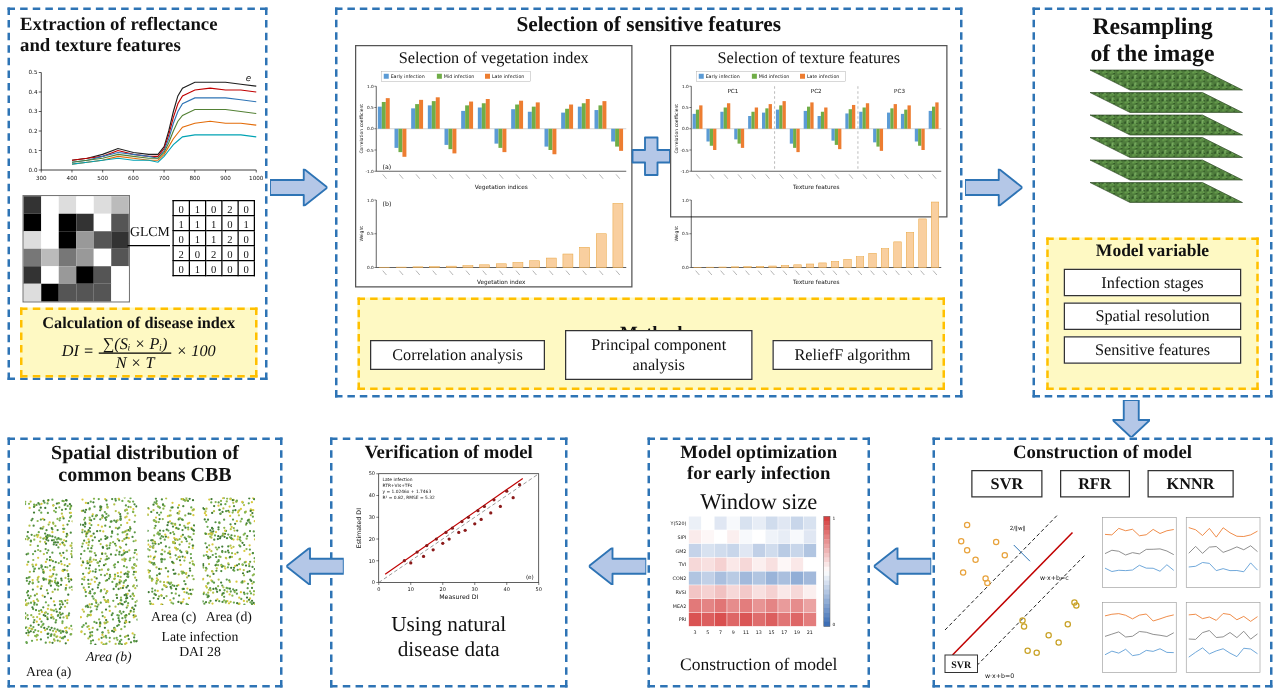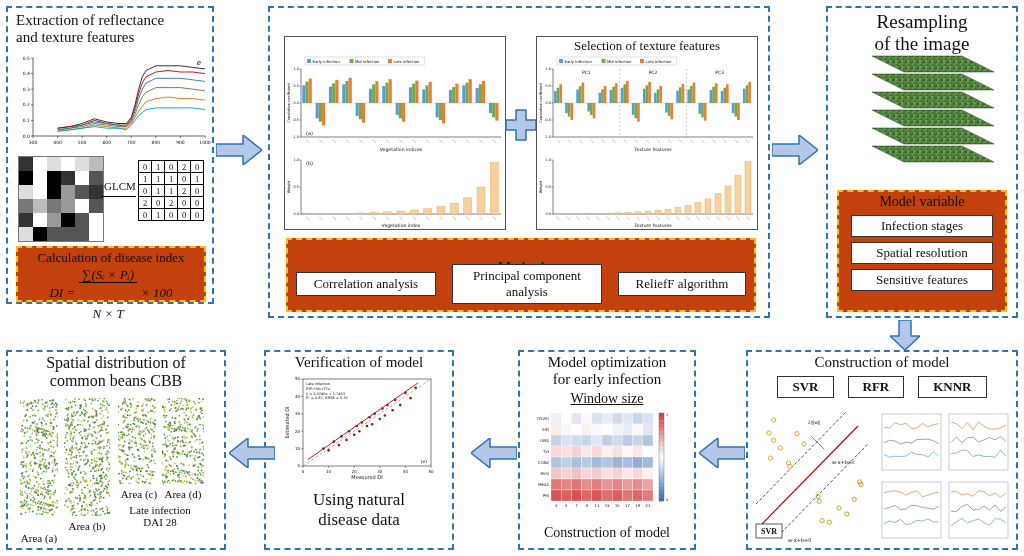--- a/index.html
+++ b/index.html
@@ -1,33 +1,33 @@
 <!DOCTYPE html>
 <html><head>
 <meta charset="utf-8">
 <style>
   *{margin:0;padding:0;box-sizing:border-box;}
   html,body{width:1024px;height:556px;background:#fff;}
   body{font-family:"Liberation Serif",serif;color:#111;position:relative;}
   #stage{position:absolute;left:0;top:0;width:1024px;height:556px;background:#fff;overflow:hidden;}
   .bbox{position:absolute;border:2px dashed #2e74b5;background:#fff;}
-  .obox{position:absolute;border:2px dashed #ffc000;background:#c2410c;}
+  .obox{position:absolute;border:2px dashed #ffc000;background:#fef9c3;}
   .pre{white-space:pre-line;}
-  .bt{font-weight:normal;text-align:center;}
+  .bt{font-weight:bold;text-align:center;}
   .arrow{position:absolute;}
   .panel{position:absolute;border:1px solid #555;background:#fff;}
   .ptitle{text-align:center;font-size:13px;margin-top:1px;}
   .mitem{border:1px solid #333;background:#fff;font-size:13px;text-align:center;padding:3px 8px;display:flex;align-items:center;justify-content:center;}
   .vitem{border:1px solid #333;background:#fff;font-size:13px;text-align:center;margin:5px auto;width:142px;padding:2px 0;}
   .modbox{border:1px solid #333;background:#fff;font-size:13px;font-weight:bold;padding:2px 14px;}
   #glcm-grid{position:absolute;display:grid;grid-template-columns:repeat(6,14px);grid-auto-rows:14px;border:1px solid #777;}
   #glcm-table{border-collapse:collapse;position:absolute;background:#fff;}
   #glcm-table td{border:1px solid #000;width:13px;height:12px;text-align:center;font:8.5px "Liberation Serif",serif;}
   .formula{font-style:italic;font-size:13px;text-align:center;margin-top:2px;}
-  .frac{display:inline-flex;flex-direction:column;vertical-align:middle;margin:0 4px;line-height:1.05;gap:24px;}
+  .frac{display:inline-flex;flex-direction:column;vertical-align:middle;margin:0 4px;line-height:1.05;}
   .frac .num{border-bottom:1px solid #000;padding:0 3px;}
   .alabel{position:absolute;font-size:11px;text-align:center;}
 </style>
 </head>
 <body>
 
 <div id="stage">
 
   <div class="bbox" style="left:6px;top:6px;width:208px;height:298px;">
     <div class="bt pre" style="text-align:left;padding:4px 0 0 8px;font-size:15px;">Extraction of reflectance
@@ -159,21 +159,23 @@
           </span><span>× 100</span>
       </div>
     </div>
   </div>
 
   <svg class="arrow" style="left:216px;top:135px;" width="46" height="30">
       <polygon points="0,9 27,9 27,0 46,15 27,30 27,21 0,21" fill="#b4c7e7" stroke="#2e74b5" stroke-width="1.5" stroke-linejoin="round"></polygon>
     </svg>
 
   <div class="bbox" style="left:268px;top:6px;width:502px;height:312px;">
+    <div class="bt" style="font-size:17px;margin-top:2px;">Selection of sensitive features</div>
     <div class="panel" style="left:14px;top:28px;width:222px;height:194px;">
+      <div class="ptitle">Selection of vegetation index</div>
       <svg id="veg-corr" width="218" height="98" viewBox="0 0 218 98" style="position:absolute;left:1px;top:18px;">
           <line x1="15" y1="14" x2="15" y2="82" stroke="#000" stroke-width="0.5"></line>
           <line x1="15" y1="82" x2="215" y2="82" stroke="#000" stroke-width="0.5"></line>
           <line x1="15" y1="48" x2="215" y2="48" stroke="#aaa" stroke-width="0.4"></line>
           <line x1="13.5" y1="82" x2="15" y2="82" stroke="#000" stroke-width="0.4"></line>
           <text x="13" y="83.3" font-size="3.4" fill="#111" text-anchor="end" font-family="DejaVu Sans, sans-serif">-1.0</text>
           <line x1="13.5" y1="65" x2="15" y2="65" stroke="#000" stroke-width="0.4"></line>
           <text x="13" y="66.3" font-size="3.4" fill="#111" text-anchor="end" font-family="DejaVu Sans, sans-serif">-0.5</text>
           <line x1="13.5" y1="48" x2="15" y2="48" stroke="#000" stroke-width="0.4"></line>
           <text x="13" y="49.3" font-size="3.4" fill="#111" text-anchor="end" font-family="DejaVu Sans, sans-serif">0.0</text>
@@ -292,21 +294,21 @@
           <line x1="193.5" y1="61.5" x2="196.5" y2="65" stroke="#888" stroke-width="0.5"></line>
           <line x1="206.83333333333334" y1="61.5" x2="209.83333333333334" y2="65" stroke="#888" stroke-width="0.5"></line>
           <text x="115" y="72" font-size="4.6" fill="#111" text-anchor="middle" font-family="DejaVu Sans, sans-serif">Vegetation index</text>
           <text x="0" y="0" font-size="3.6" fill="#111" text-anchor="middle" font-family="DejaVu Sans, sans-serif" transform="translate(4 32) rotate(-90)">Weight</text>
           <text x="20" y="10" font-size="5" fill="#111" text-anchor="start" font-family="DejaVu Sans, sans-serif">(b)</text>
         </svg>
     </div>
     <svg style="position:absolute;left:234px;top:100px;" width="34" height="34">
         <path d="M12 2 h10 v10 h10 v10 h-10 v10 h-10 v-10 h-10 v-10 h10 z" fill="#b4c7e7" stroke="#2e74b5" stroke-width="1.5" stroke-linejoin="round"></path>
       </svg>
-    <div class="panel" style="left:266px;top:28px;width:222px;height:194px;">
+    <div class="panel" style="left:266px;top:28px;width:222px;height:138px;">
       <div class="ptitle">Selection of texture features</div>
       <svg id="tex-corr" width="218" height="98" viewBox="0 0 218 98" style="position:absolute;left:1px;top:18px;">
           <line x1="15" y1="14" x2="15" y2="82" stroke="#000" stroke-width="0.5"></line>
           <line x1="15" y1="82" x2="215" y2="82" stroke="#000" stroke-width="0.5"></line>
           <line x1="15" y1="48" x2="215" y2="48" stroke="#aaa" stroke-width="0.4"></line>
           <line x1="13.5" y1="82" x2="15" y2="82" stroke="#000" stroke-width="0.4"></line>
           <text x="13" y="83.3" font-size="3.4" fill="#111" text-anchor="end" font-family="DejaVu Sans, sans-serif">-1.0</text>
           <line x1="13.5" y1="65" x2="15" y2="65" stroke="#000" stroke-width="0.4"></line>
           <text x="13" y="66.3" font-size="3.4" fill="#111" text-anchor="end" font-family="DejaVu Sans, sans-serif">-0.5</text>
           <line x1="13.5" y1="48" x2="15" y2="48" stroke="#000" stroke-width="0.4"></line>
@@ -565,21 +567,21 @@
       </svg>
   </div>
 
   <svg class="arrow" style="left:699px;top:438px;" width="46" height="30">
       <polygon points="46,9 19,9 19,0 0,15 19,30 19,21 46,21" fill="#b4c7e7" stroke="#2e74b5" stroke-width="1.5" stroke-linejoin="round"></polygon>
     </svg>
 
   <div class="bbox" style="left:518px;top:350px;width:178px;height:200px;">
     <div class="bt pre" style="font-size:15px;margin-top:2px;">Model optimization
 for early infection</div>
-    <div style="position:absolute;left:0;right:0;top:39px;text-align:center;font-size:14px;text-decoration:underline;">Window size</div>
+    <div style="position:absolute;left:0;right:0;top:39px;text-align:center;font-size:18px;">Window size</div>
     <svg id="heatmap" width="166" height="112" viewBox="0 0 166 112" style="position:absolute;left:5px;top:57px;">
         <rect x="26" y="4" width="10.2" height="11" fill="rgb(235,240,247)" stroke="#fff" stroke-width="0.3"></rect>
         <rect x="36.2" y="4" width="10.2" height="11" fill="rgb(255,255,255)" stroke="#fff" stroke-width="0.3"></rect>
         <rect x="46.4" y="4" width="10.2" height="11" fill="rgb(224,231,243)" stroke="#fff" stroke-width="0.3"></rect>
         <rect x="56.599999999999994" y="4" width="10.2" height="11" fill="rgb(247,249,252)" stroke="#fff" stroke-width="0.3"></rect>
         <rect x="66.8" y="4" width="10.2" height="11" fill="rgb(216,226,240)" stroke="#fff" stroke-width="0.3"></rect>
         <rect x="77" y="4" width="10.2" height="11" fill="rgb(231,237,246)" stroke="#fff" stroke-width="0.3"></rect>
         <rect x="87.19999999999999" y="4" width="10.2" height="11" fill="rgb(208,220,237)" stroke="#fff" stroke-width="0.3"></rect>
         <rect x="97.39999999999999" y="4" width="10.2" height="11" fill="rgb(224,231,243)" stroke="#fff" stroke-width="0.3"></rect>
         <rect x="107.6" y="4" width="10.2" height="11" fill="rgb(200,214,234)" stroke="#fff" stroke-width="0.3"></rect>
@@ -2460,20 +2462,20 @@
         <circle cx="38.1" cy="51.4" r="0.9" fill="#5d9948"></circle>
         <circle cx="15.8" cy="39.2" r="0.9" fill="#3f7a33"></circle>
         <circle cx="15.6" cy="55.4" r="0.9" fill="#4c8a3c"></circle>
         <circle cx="12.9" cy="50.0" r="0.9" fill="#5d9948"></circle>
         <circle cx="25.4" cy="58.6" r="0.9" fill="#69a84f"></circle>
         <circle cx="28.4" cy="31.3" r="0.9" fill="#d8c93e"></circle>
         <circle cx="39.5" cy="3.7" r="0.9" fill="#d8c93e"></circle>
         <circle cx="34.1" cy="11.8" r="0.9" fill="#8ab64f"></circle>
       </svg>
     <div class="alabel" style="left:4px;top:168px;width:54px;margin-top:12px;">Area (a)</div>
-    <div class="alabel" style="left:56px;top:168px;width:46px;">Area (b)</div>
+    <div class="alabel" style="left:56px;top:168px;width:46px;font-style:italic;">Area (b)</div>
     <div class="alabel" style="left:104px;top:136px;width:54px;">Area (c)</div>
     <div class="alabel" style="left:150px;top:136px;width:50px;">Area (d)</div>
     <div class="alabel pre" style="left:104px;top:152px;width:96px;">Late infection
 DAI 28</div>
   </div>
 
 </div>
 
 </body></html>

